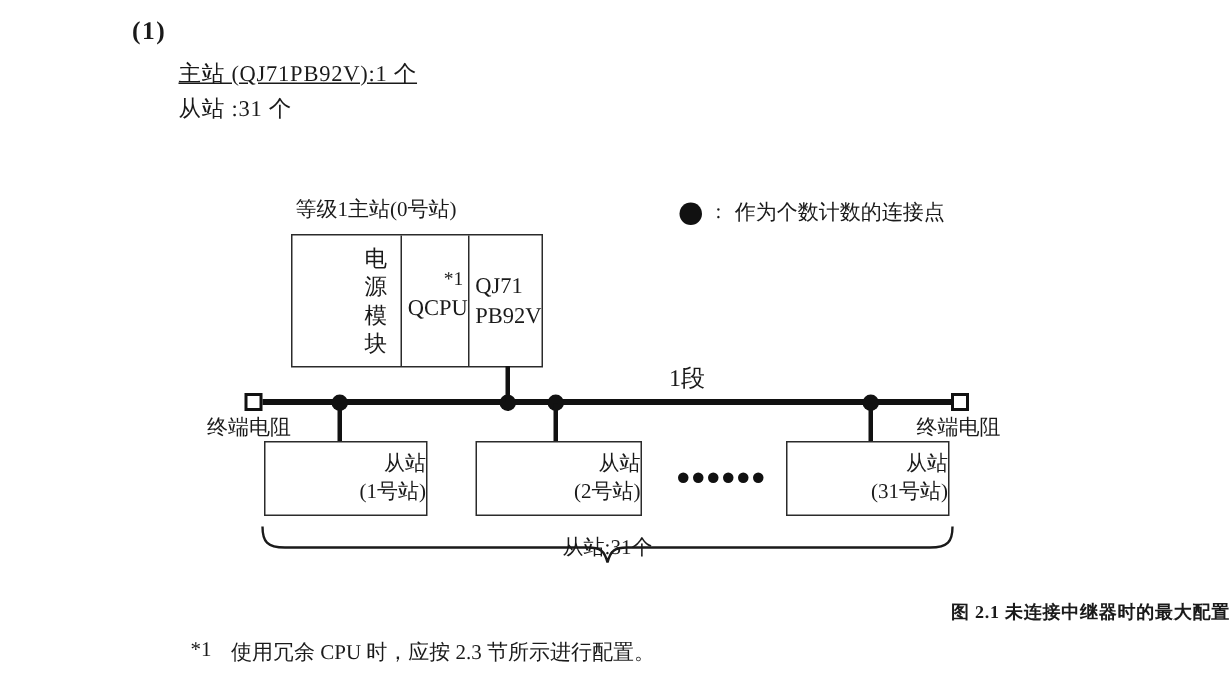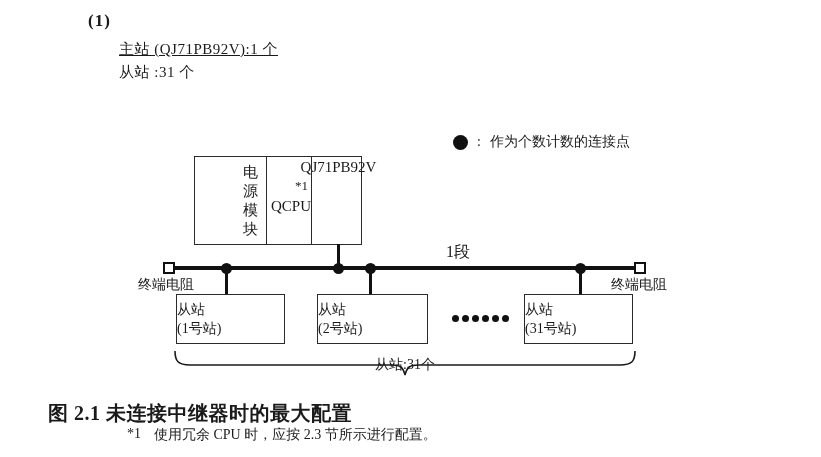--- a/index.html
+++ b/index.html
@@ -26,21 +26,21 @@
   .master-label { left: 197px; top: 131px; font-size: 14px; }
 
   .master-box { left: 194px; top: 156px; width: 168px; height: 89px;
                 display: flex; border: 1.5px solid #2b2b2b; background: #fff; }
   .m-cell { border-right: 1.5px solid #2b2b2b; position: relative;
             display: flex; align-items: center; justify-content: center;
             font-size: 15px; }
   .m-cell:last-child { border-right: none; }
   .m-cell.power { width: 70px; margin-left: 48px; }
   .m-cell.cpu   { width: 49px; justify-content: flex-start; padding-left: 4px; }
-  .m-cell.pb    { width: 49px; align-items: flex-start;
+  .m-cell.pb    { width: 49px; flex-direction: column; align-items: flex-start;
                   justify-content: center; padding-left: 4px; line-height: 20px; }
   .cpu-note { position: absolute; top: 21px; right: 3px; font-size: 13px; }
   .cpu-text { margin-top: 12px; }
 
   .legend { left: 453px; top: 133px; display: flex; align-items: center; gap: 9px;
             font-size: 14px; }
   .legend-dot { width: 15px; height: 15px; border-radius: 50%; background: #111; }
 
   .segment-label { left: 446px; top: 242px; font-size: 16px; }
 
@@ -53,46 +53,47 @@
   .term-label { top: 276px; font-size: 14px; text-align: center; }
   .term-label.left  { left: 138px; }
   .term-label.right { left: 611px; }
 
   .conn-dot { width: 11px; height: 11px; border-radius: 50%; background: #111;
               top: 263px; }
   .drop { width: 3px; background: #111; }
 
   .slave-box { top: 294px; height: 50px; border: 1.5px solid #2b2b2b;
                background: #fff; display: flex; flex-direction: column;
-               align-items: flex-start; justify-content: center;
-               font-size: 14px; line-height: 19px; }
+               align-items: flex-end; justify-content: center;
+               font-size: 14px; line-height: 19px; padding-left: 44px; }
 
   .ellipsis { left: 452px; top: 315px; display: flex; gap: 3px; }
   .ellipsis span { width: 7px; height: 7px; border-radius: 50%; background: #111; }
 
   .brace-svg { left: 170px; top: 348px; }
   .brace-label { left: 355px; top: 356px; width: 100px; text-align: center;
                  font-size: 14px; }
 
-  .caption { left: 48px; top: 400px; width: 772px; text-align: left;
-             font-size: 20px; font-weight: bold; letter-spacing: 0.5px; }
+  .caption { left: 48px; top: 400px; width: 772px; text-align: right;
+             font-size: 12px; font-weight: bold; letter-spacing: 0.5px; }
 
   .footnote { left: 127px; top: 426px; font-size: 14px; display: flex; gap: 13px; }
 </style>
 </head>
 <body>
 
 <div class="abs heading">
   <span>(1)</span>
 </div>
 <div class="abs cfg-line l1">主站 (QJ71PB92V):1 个</div>
 <div class="abs cfg-line l2">从站 :31 个</div>
 
 <div class="abs diagram">
 
+  <div class="abs master-label">等级1主站(0号站)</div>
   <div class="abs master-box">
     <div class="m-cell power">电源模块</div>
     <div class="m-cell cpu">
       <span class="cpu-note">*1</span>
       <span class="cpu-text">QCPU</span>
     </div>
     <div class="m-cell pb">
       <span>QJ71</span>
       <span>PB92V</span>
     </div>

